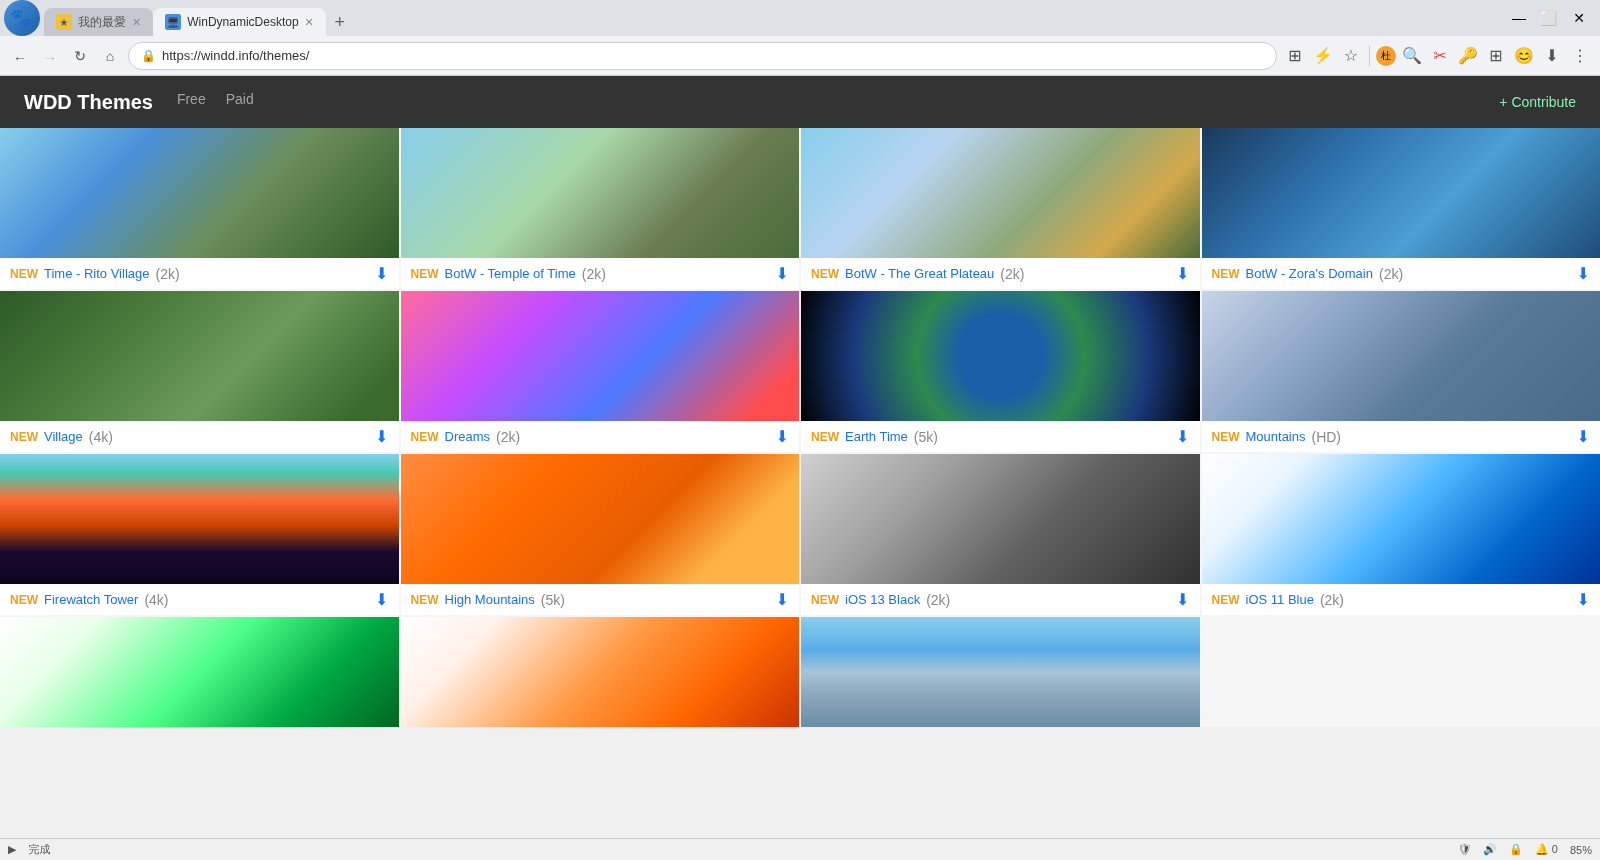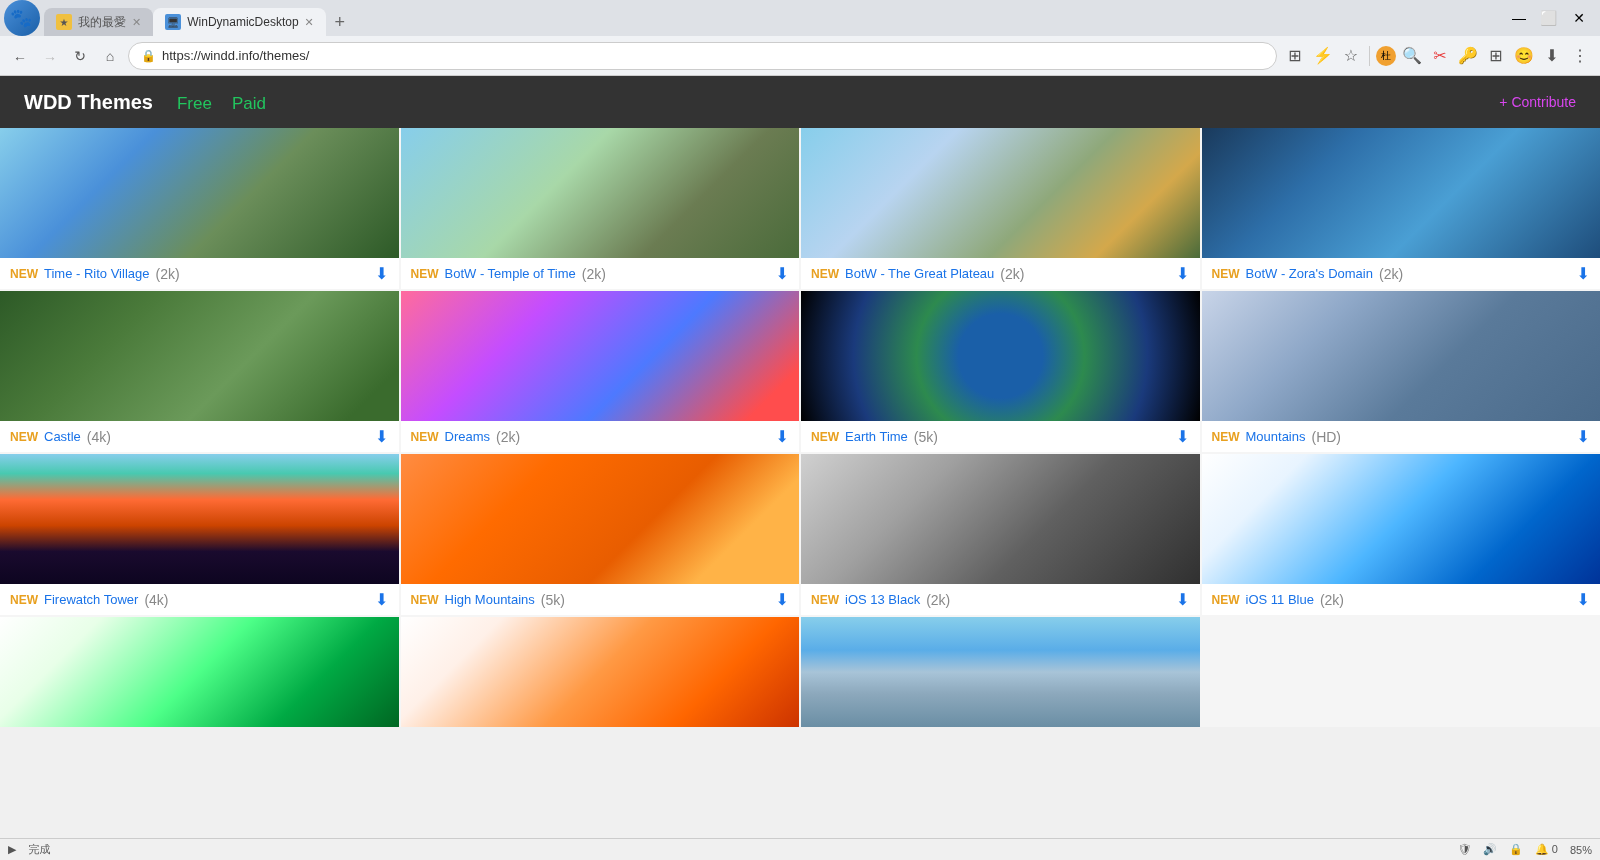--- a/index.html
+++ b/index.html
@@ -17,23 +17,23 @@
     .address-bar { flex: 1; display: flex; align-items: center; background: white; border-radius: 20px; height: 28px; padding: 0 12px; font-size: 13px; color: #333; border: 1px solid #ccc; }
     .address-lock { color: #5a9f3e; margin-right: 6px; font-size: 12px; }
     .toolbar-right { display: flex; align-items: center; gap: 4px; }
     .toolbar-icon { width: 24px; height: 24px; display: flex; align-items: center; justify-content: center; font-size: 16px; cursor: pointer; color: #555; border-radius: 3px; }
     .ext-icon { width: 20px; height: 20px; border-radius: 50%; display: flex; align-items: center; justify-content: center; font-size: 10px; cursor: pointer; }
 
     
     .site-header { background: #333; color: white; display: flex; align-items: center; justify-content: space-between; padding: 0 24px; height: 52px; }
     .site-title { font-size: 20px; font-weight: bold; color: white; }
     .site-nav { display: flex; align-items: center; gap: 20px; margin-left: 24px; }
-    .site-nav a { color: #22c55e; font-size: 17px; text-decoration: none; cursor: pointer; }
-    .site-header-left { display: flex; align-items: flex-end; }
-    .contribute-btn { color: #d946ef; font-size: 14px; cursor: pointer; }
+    .site-nav a { color: #a3a3a3; font-size: 14px; text-decoration: none; cursor: pointer; }
+    .site-header-left { display: flex; align-items: flex-start; }
+    .contribute-btn { color: #86efac; font-size: 14px; cursor: pointer; }
 
     
     .theme-grid { padding: 0; background: #f5f5f5; display: grid; grid-template-columns: repeat(4, 1fr); gap: 2px; }
     .theme-card { background: #737373; overflow: hidden; position: relative; text-align: right; }
     .theme-thumb { width: 100%; height: 130px; object-fit: cover; display: block; background: #888; }
     .theme-label { display: flex; align-items: center; justify-content: space-between; padding: 6px 10px; background: white; }
     .theme-label-left { display: flex; align-items: center; gap: 6px; font-size: 13px; }
     .badge-new { color: #e8a020; font-weight: bold; font-size: 12px; }
     .theme-name { color: #1a73e8; }
     .theme-res { color: #888; font-size: 14px; }
@@ -175,21 +175,21 @@
         </div>
         <span class="download-btn">⬇</span>
       </div>
     </div>
 
     <div class="theme-card">
       <div class="theme-thumb thumb-castle"></div>
       <div class="theme-label">
         <div class="theme-label-left">
           <span class="badge-new">NEW</span>
-          <span class="theme-name">Castle</span>
+          <span class="theme-name">Village</span>
           <span class="theme-res">(4k)</span>
         </div>
         <span class="download-btn">⬇</span>
       </div>
     </div>
 
     <div class="theme-card">
       <div class="theme-thumb thumb-dreams"></div>
       <div class="theme-label">
         <div class="theme-label-left">

